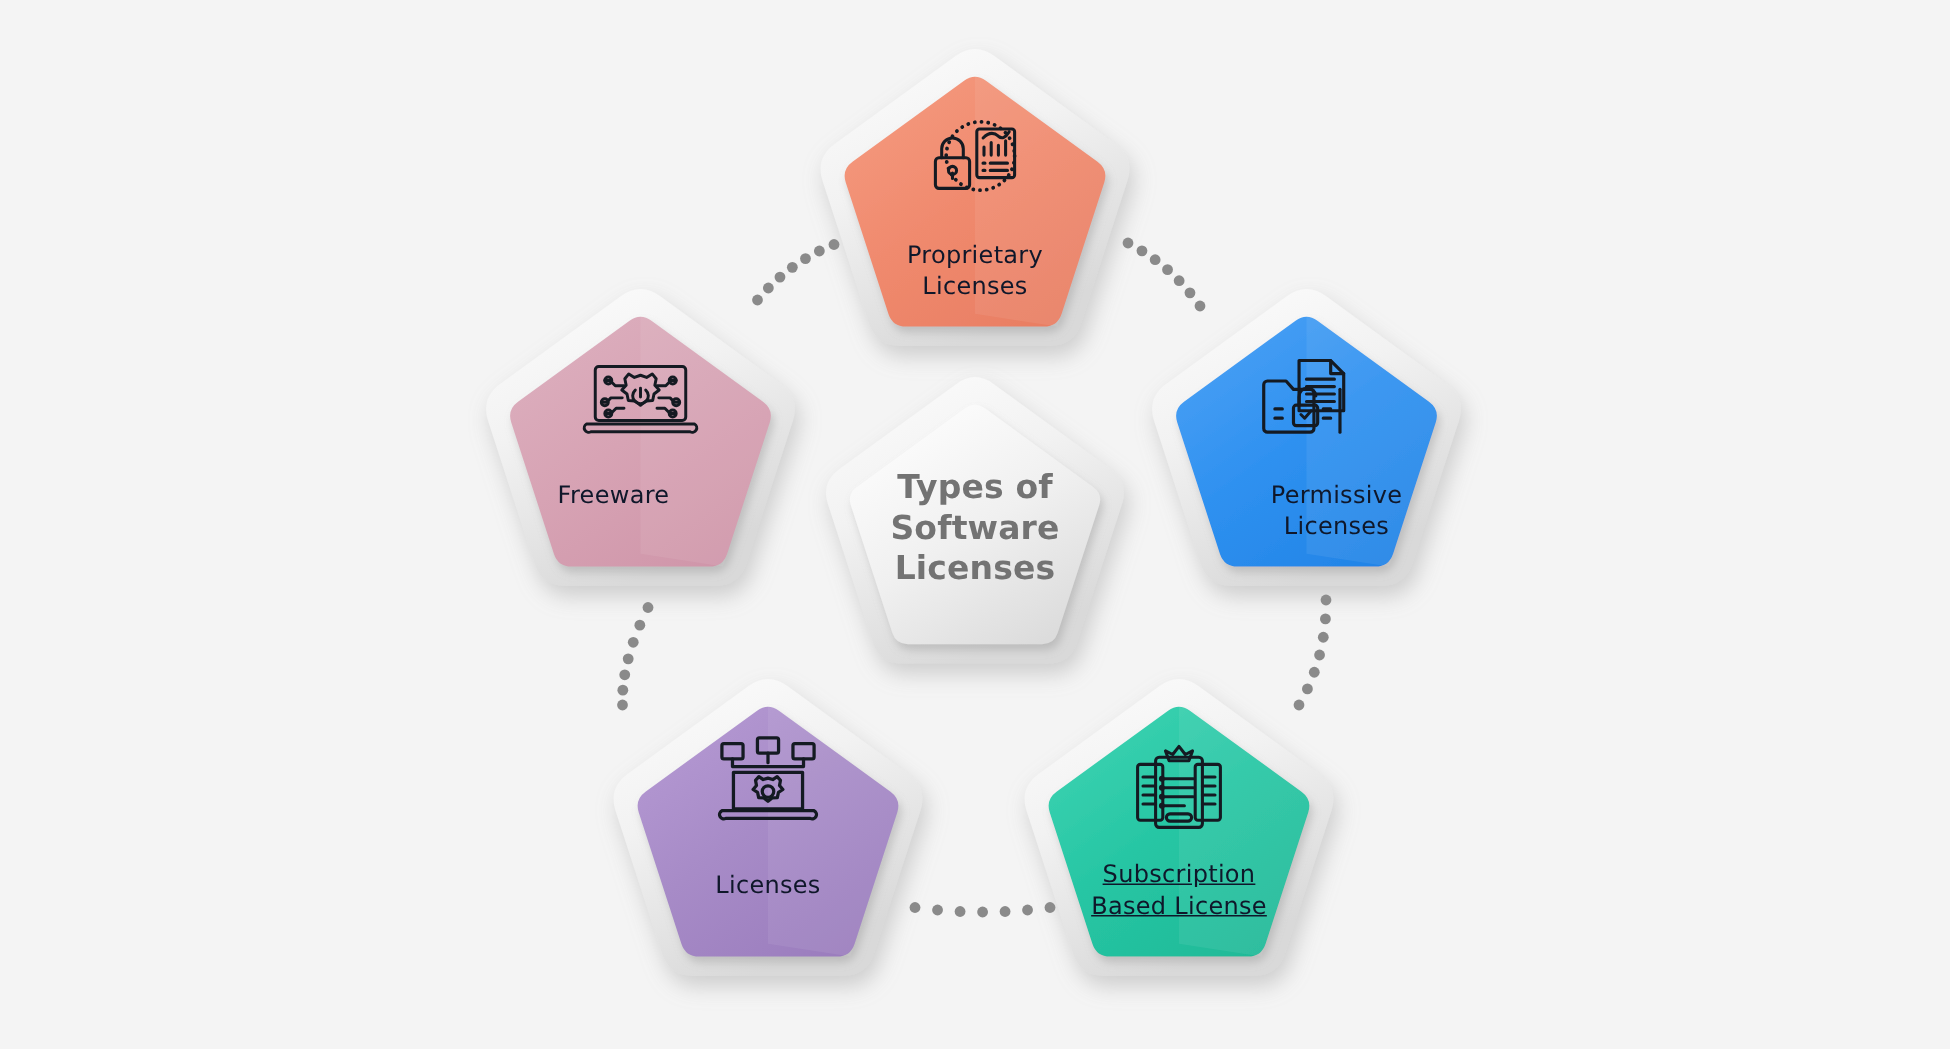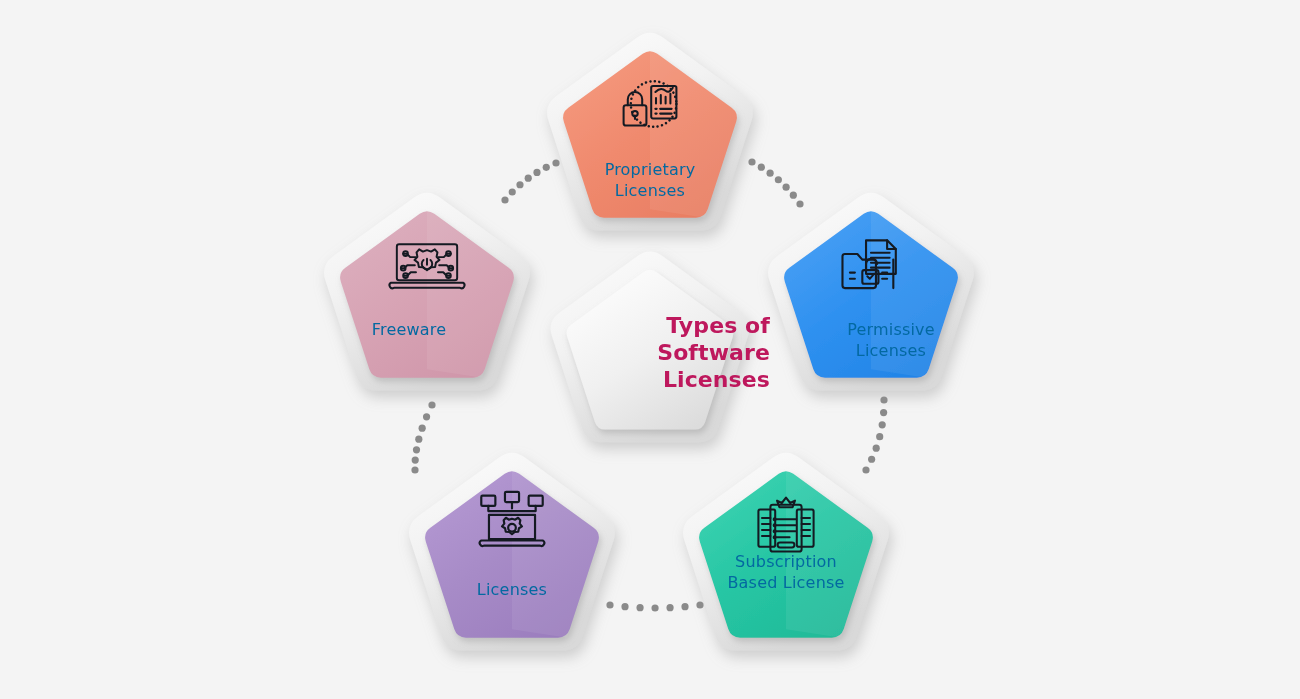--- a/index.html
+++ b/index.html
@@ -22,31 +22,31 @@
   }
   #svgroot {
     position: absolute;
     left: 0; top: 0;
     width: 1300px;
     height: 699px;
   }
   .node-label {
     position: absolute;
     text-align: center;
-    color: #0369a1;
+    color: #0f172a;
     font-size: 16px;
     line-height: 21px;
     letter-spacing: 0.2px;
     white-space: pre-line;
     pointer-events: none;
   }
   .center-label {
     position: absolute;
-    text-align: right;
-    color: #be185d;
+    text-align: center;
+    color: #737373;
     font-size: 22px;
     font-weight: bold;
     line-height: 27px;
     letter-spacing: 0.1px;
     white-space: pre-line;
     pointer-events: none;
   }
 </style>
 </head>
 <body>
@@ -228,21 +228,21 @@
           <path d="M637.86,255.82Q650.00,247.00 662.14,255.82L740.58,312.81Q752.71,321.63 748.08,335.89L718.12,428.11Q713.48,442.37 698.48,442.37L601.52,442.37Q586.52,442.37 581.88,428.11L551.92,335.89Q547.29,321.63 559.42,312.81Z" fill="url(#frame-grad)" filter="url(#soft-shadow)"></path>
           <path d="M643.53,272.06Q650.00,267.36 656.47,272.06L728.78,324.60Q735.25,329.30 732.78,336.91L705.16,421.91Q702.69,429.52 694.69,429.52L605.31,429.52Q597.31,429.52 594.84,421.91L567.22,336.91Q564.75,329.30 571.22,324.60Z" fill="url(#center-grad)" filter="url(#inner-shadow)"></path>
         </g>
       </g>
   </svg>
   <div id="labels">
       <div class="node-label" style="left: 540px; top: 159.36px; width: 220px;">Proprietary
 Licenses</div>
       <div class="node-label" style="left: 781px; top: 319.36px; width: 220px;">Permissive
 Licenses</div>
-      <div class="node-label" style="left: 676px; top: 551px; width: 220px;">Subscription
+      <div class="node-label" style="left: 676px; top: 572px; width: 220px; text-decoration: underline;">Subscription
 Based License</div>
       <div class="node-label" style="left: 402px; top: 579.36px; width: 220px;">Licenses</div>
       <div class="node-label" style="left: 299px; top: 319.36px; width: 220px;">Freeware</div>
       <div class="center-label" style="left: 530px; top: 312px; width: 240px;">Types of
 Software
 Licenses</div>
     </div>
 </div>
 
 </body></html>

